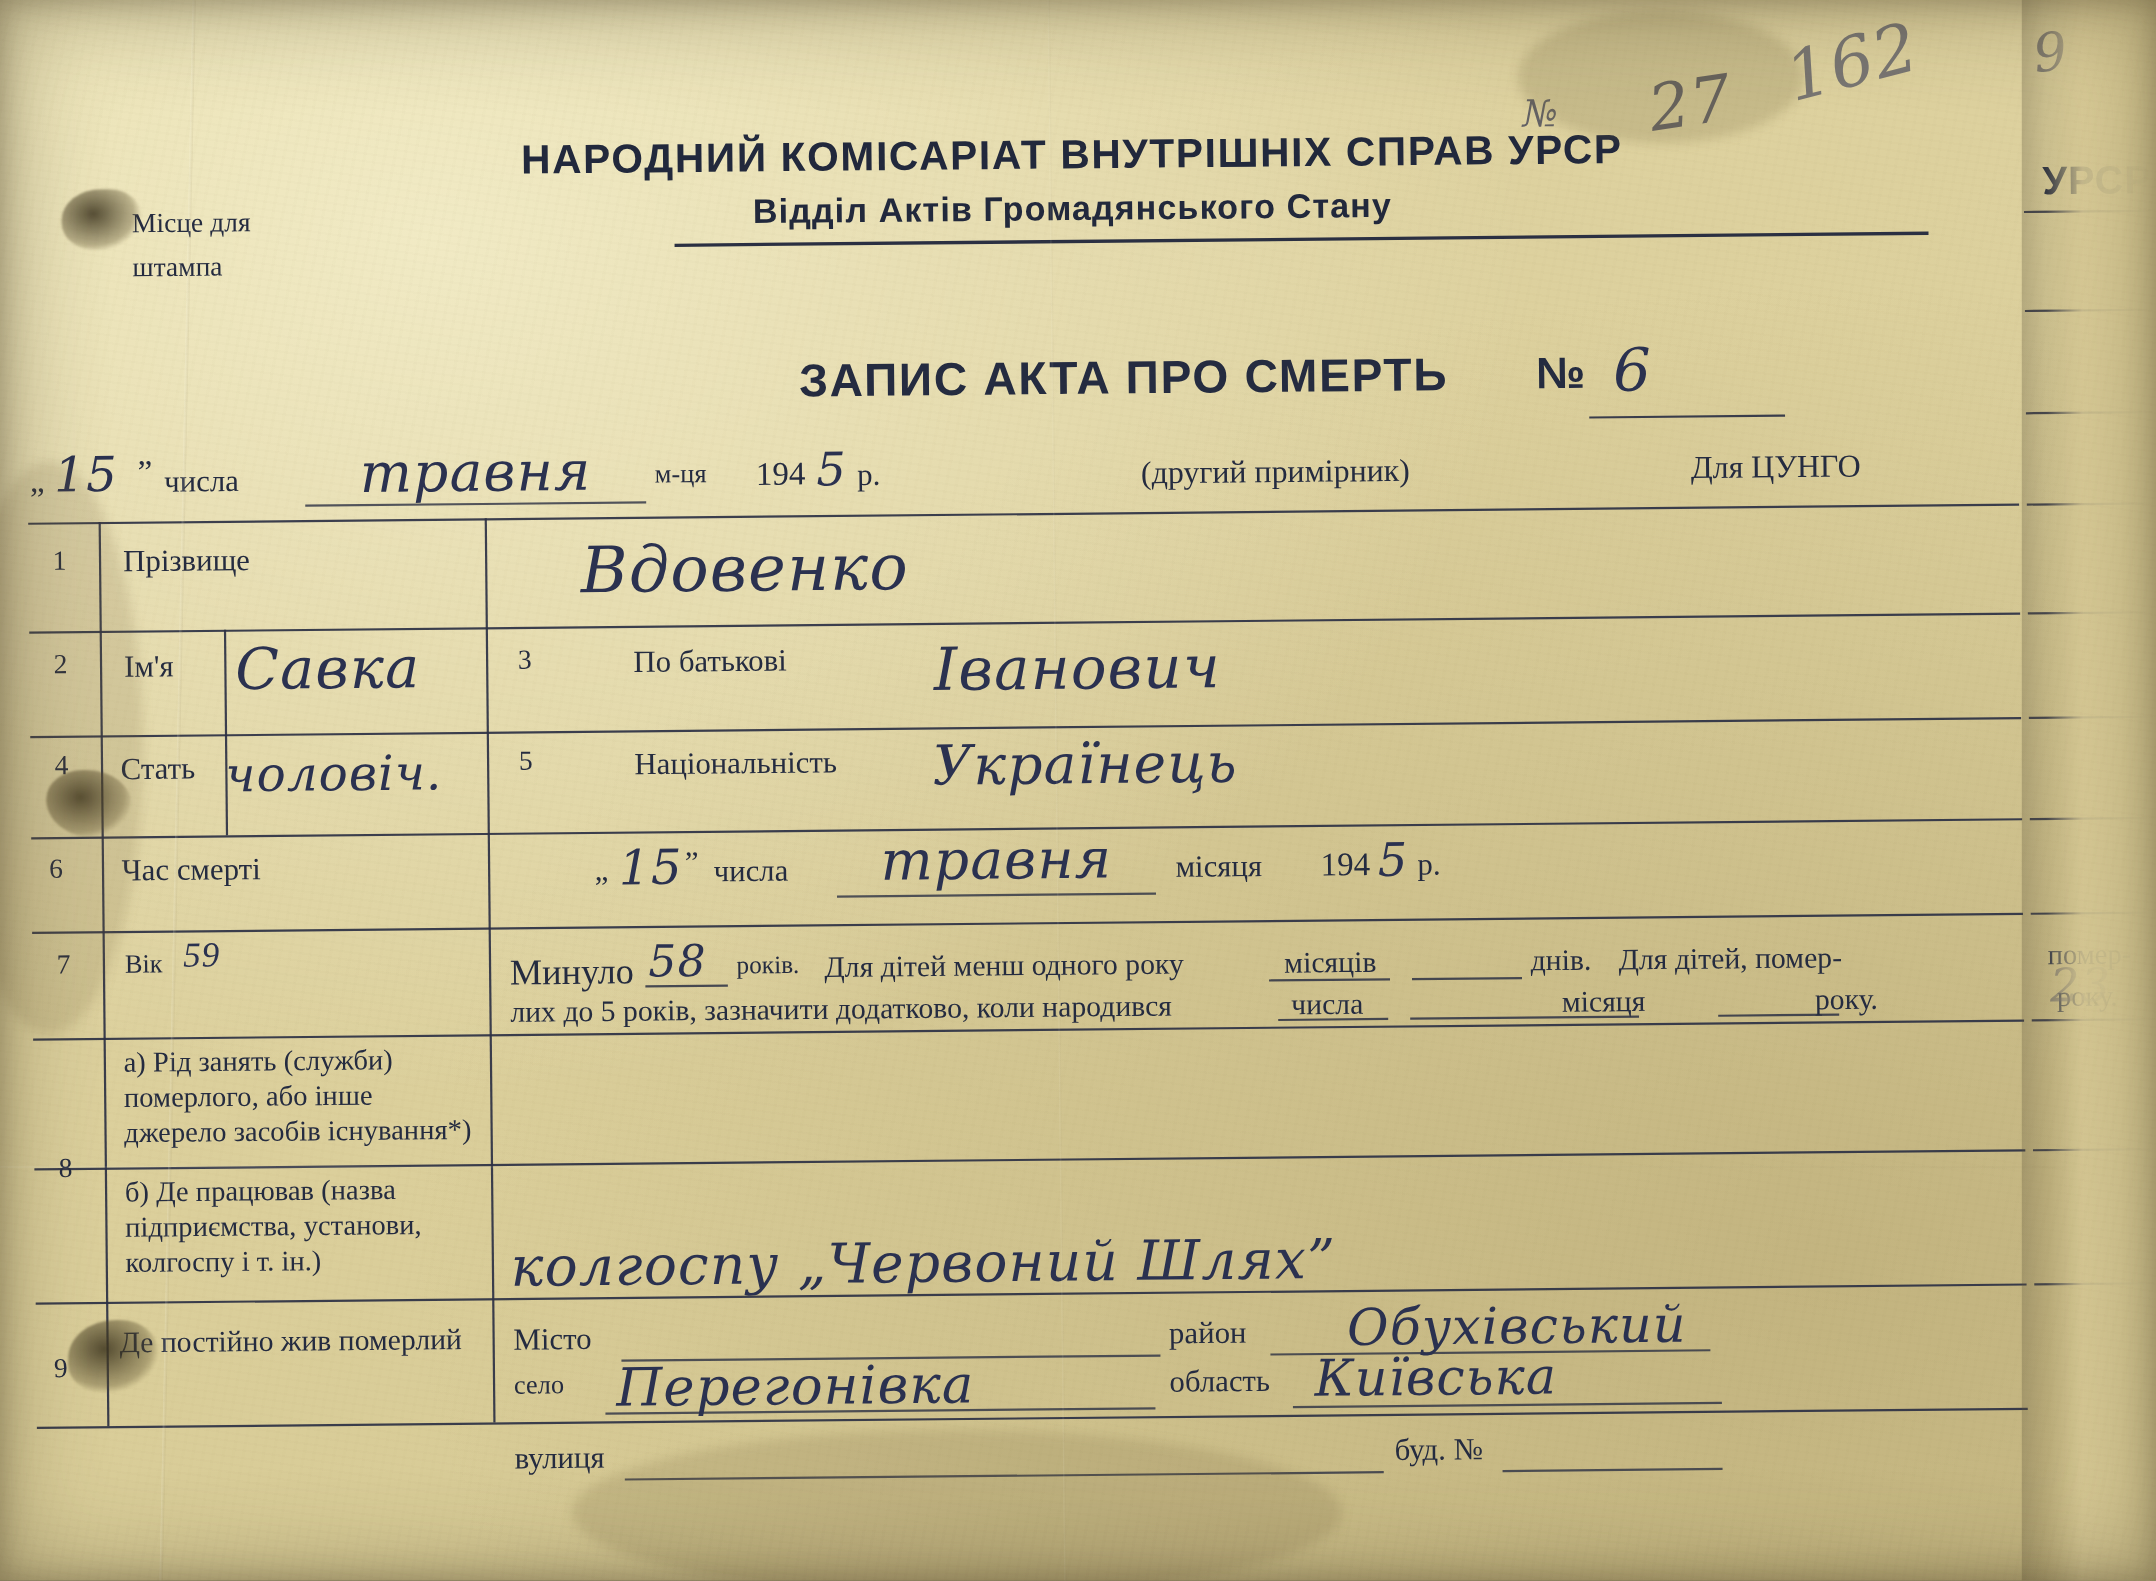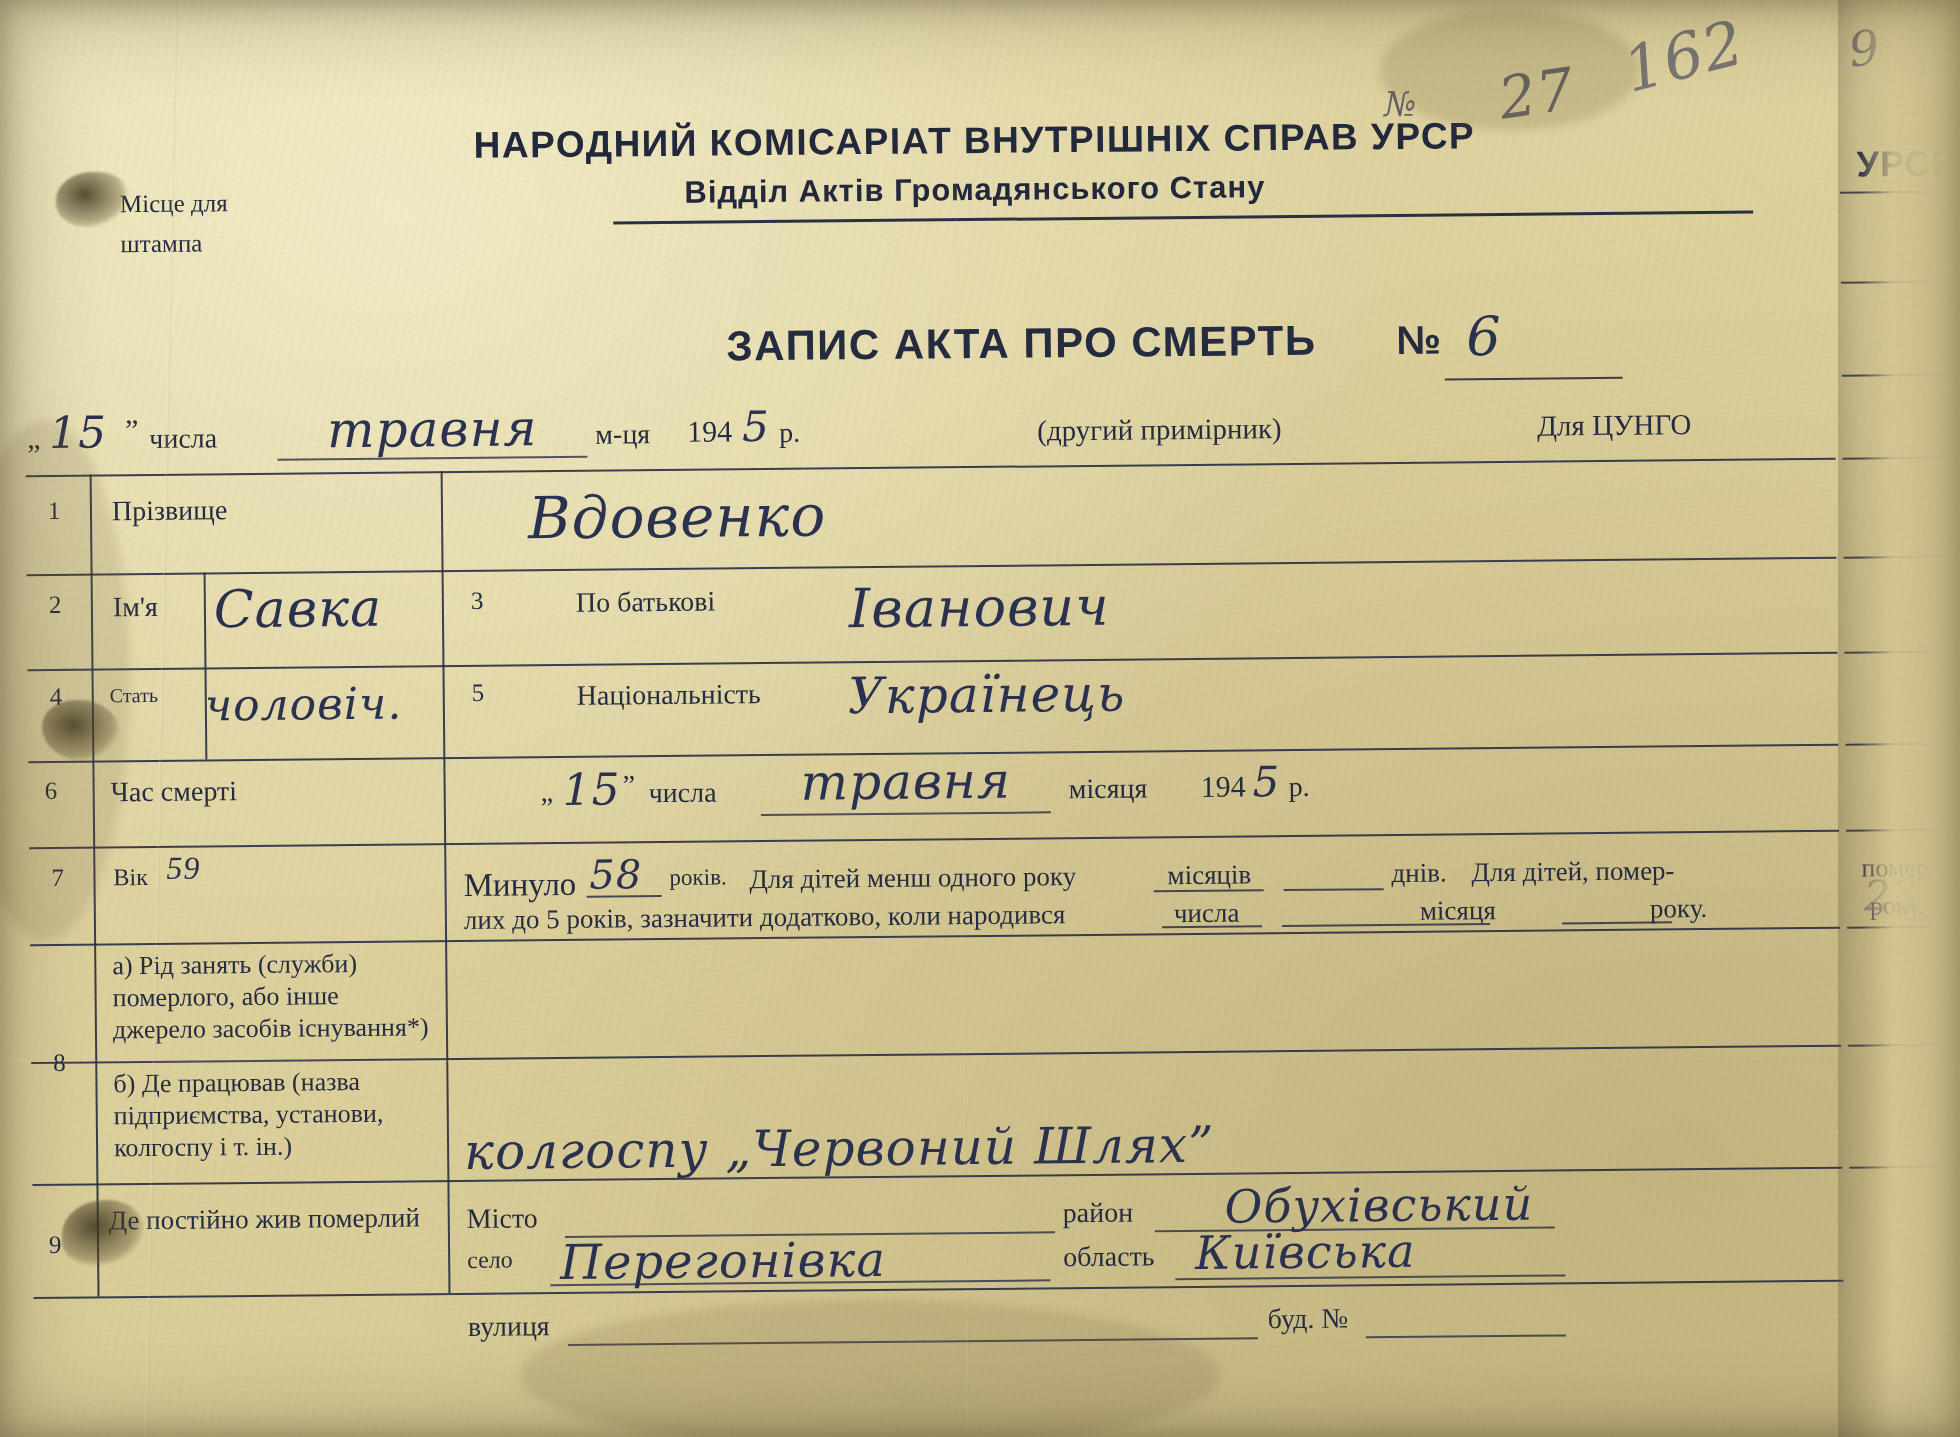--- a/index.html
+++ b/index.html
@@ -161,21 +161,21 @@
     <div class="lbl lbl-sans" style="left:1400px; top:322px; font-size:40px; font-weight:bold;">№</div>
     <div class="hand" style="left:1470px; top:310px; font-size:54px;">6</div>
     <div class="rule" style="left:1448px; width:178px; top:383px;"></div>
 
     <div class="lbl" style="left:30px; top:412px; font-size:30px;">„</div>
     <div class="hand" style="left:52px; top:398px; font-size:44px;">15</div>
     <div class="lbl" style="left:128px; top:405px; font-size:30px;">”</div>
     <div class="lbl" style="left:152px; top:415px; font-size:28px;">числа</div>
     <div class="hand" style="left:330px; top:395px; font-size:50px;">травня</div>
     <div class="rule thin" style="left:280px; width:310px; top:452px;"></div>
-    <div class="lbl" style="left:598px; top:415px; font-size:28px;">м-ця</div>
+    <div class="lbl" style="left:598px; top:415px; font-size:24px;">м-ця</div>
     <div class="lbl" style="left:690px; top:412px; font-size:30px;">194</div>
     <div class="hand" style="left:745px; top:400px; font-size:42px;">5</div>
     <div class="lbl" style="left:782px; top:415px; font-size:28px;">р.</div>
 
     <div class="lbl" style="left:1040px; top:415px; font-size:29px;">(другий примірник)</div>
     <div class="lbl" style="left:1540px; top:415px; font-size:29px;">Для ЦУНГО</div>
 
     <div class="rule" style="left:28px; width:1810px; top:466px;"></div>
     <div class="rule" style="left:28px; width:1810px; top:565px;"></div>
     <div class="rule" style="left:28px; width:1810px; top:660px;"></div>
@@ -196,21 +196,21 @@
 
     <div class="rownum" style="left:50px; top:582px;">2</div>
     <div class="lbl" style="left:114px; top:583px; font-size:28px;">Ім'я</div>
     <div class="hand" style="left:215px; top:572px; font-size:52px;">Савка</div>
 
     <div class="rownum" style="left:472px; top:582px;">3</div>
     <div class="lbl" style="left:577px; top:583px; font-size:28px;">По батькові</div>
     <div class="hand" style="left:850px; top:576px; font-size:54px;">Іванович</div>
 
     <div class="rownum" style="left:50px; top:674px;">4</div>
-    <div class="lbl" style="left:110px; top:676px; font-size:20px;">Стать</div>
+    <div class="lbl" style="left:110px; top:676px; font-size:28px;">Стать</div>
     <div class="hand" style="left:205px; top:672px; font-size:44px;">чоловіч.</div>
 
     <div class="rownum" style="left:472px; top:674px;">5</div>
     <div class="lbl" style="left:577px; top:676px; font-size:28px;">Національність</div>
     <div class="hand" style="left:848px; top:666px; font-size:50px;">Українець</div>
 
     <div class="rownum" style="left:44px; top:768px;">6</div>
     <div class="lbl" style="left:110px; top:768px; font-size:28px;">Час смерті</div>
     <div class="lbl" style="left:540px; top:772px; font-size:28px;">„</div>
     <div class="hand" style="left:562px; top:760px; font-size:44px;">15</div>

